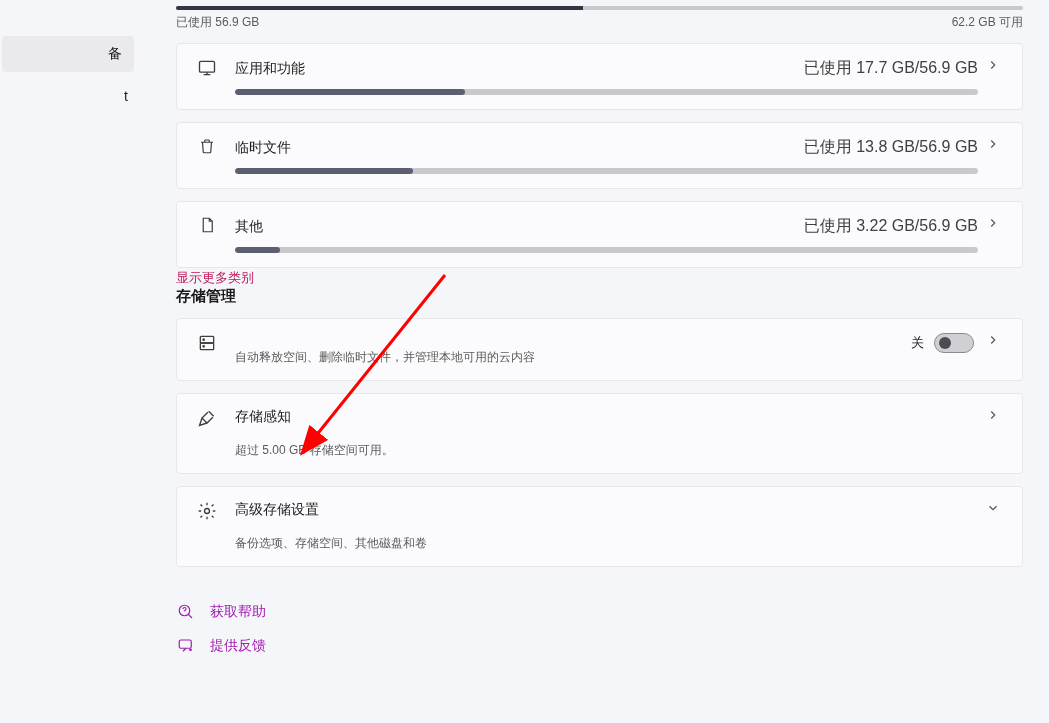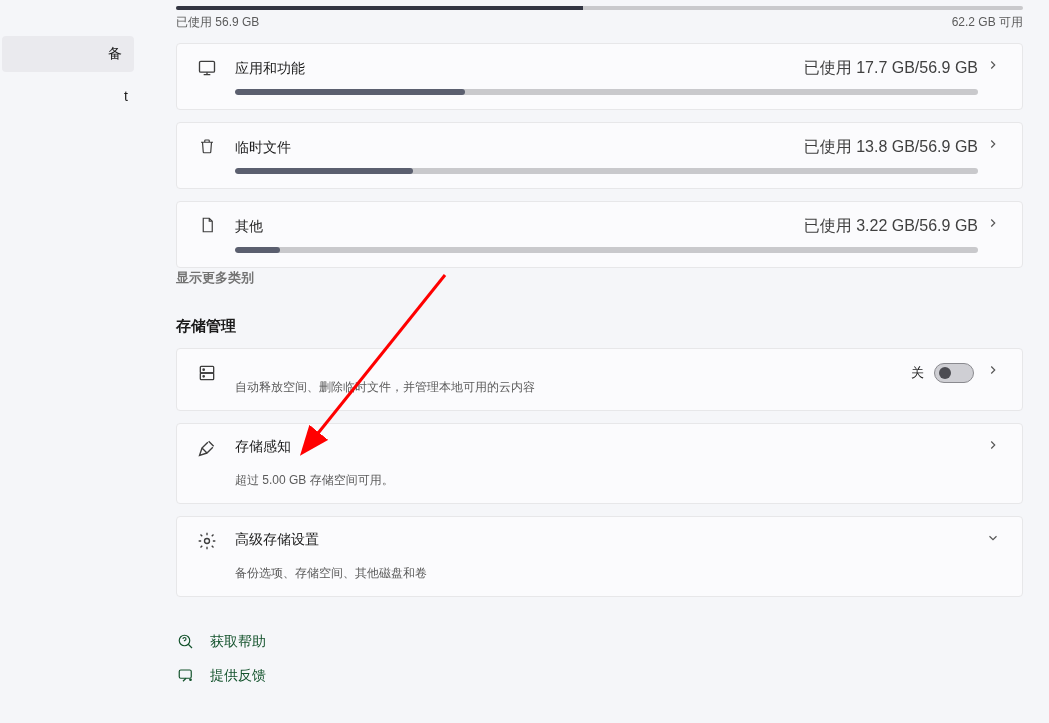--- a/index.html
+++ b/index.html
@@ -102,29 +102,27 @@
     border-radius: 3px;
   }
   .chev {
     width: 30px; display: flex; align-items: center; justify-content: center;
     color: #555; flex-shrink: 0;
   }
 
   .link-more {
     display: inline-block;
     font-size: 13px;
-    color: #737373;
+    color: #be185d;
     cursor: pointer;
-    font-weight: bold;
   }
 
   .section-title {
     font-size: 15px;
     font-weight: 600;
-    margin-top: 30px;
     margin-bottom: 2px;
   }
 
   .toggle-wrap {
     display: flex;
     align-items: center;
     gap: 10px;
     margin-right: 4px;
   }
   .toggle-label { font-size: 13px; color: #1b1b1b; }
@@ -133,21 +131,21 @@
     border: 1px solid #8a8a8f; position: relative;
   }
   .toggle .knob {
     width: 12px; height: 12px; border-radius: 50%;
     background: #4c4c52; position: absolute; top: 3px; left: 4px;
   }
 
   .footer-links { margin-top: 36px; }
   .flink {
     display: flex; align-items: center; gap: 14px;
-    font-size: 14px; color: #14532d;
+    font-size: 14px; color: #a21caf;
     margin-bottom: 16px; cursor: pointer;
   }
   .flink .icon-slot { width: 20px; display: flex; justify-content: center; }
 
   svg.annotation {
     position: absolute;
     top: 0; left: 0;
     width: 1049px; height: 723px;
     pointer-events: none;
   }

